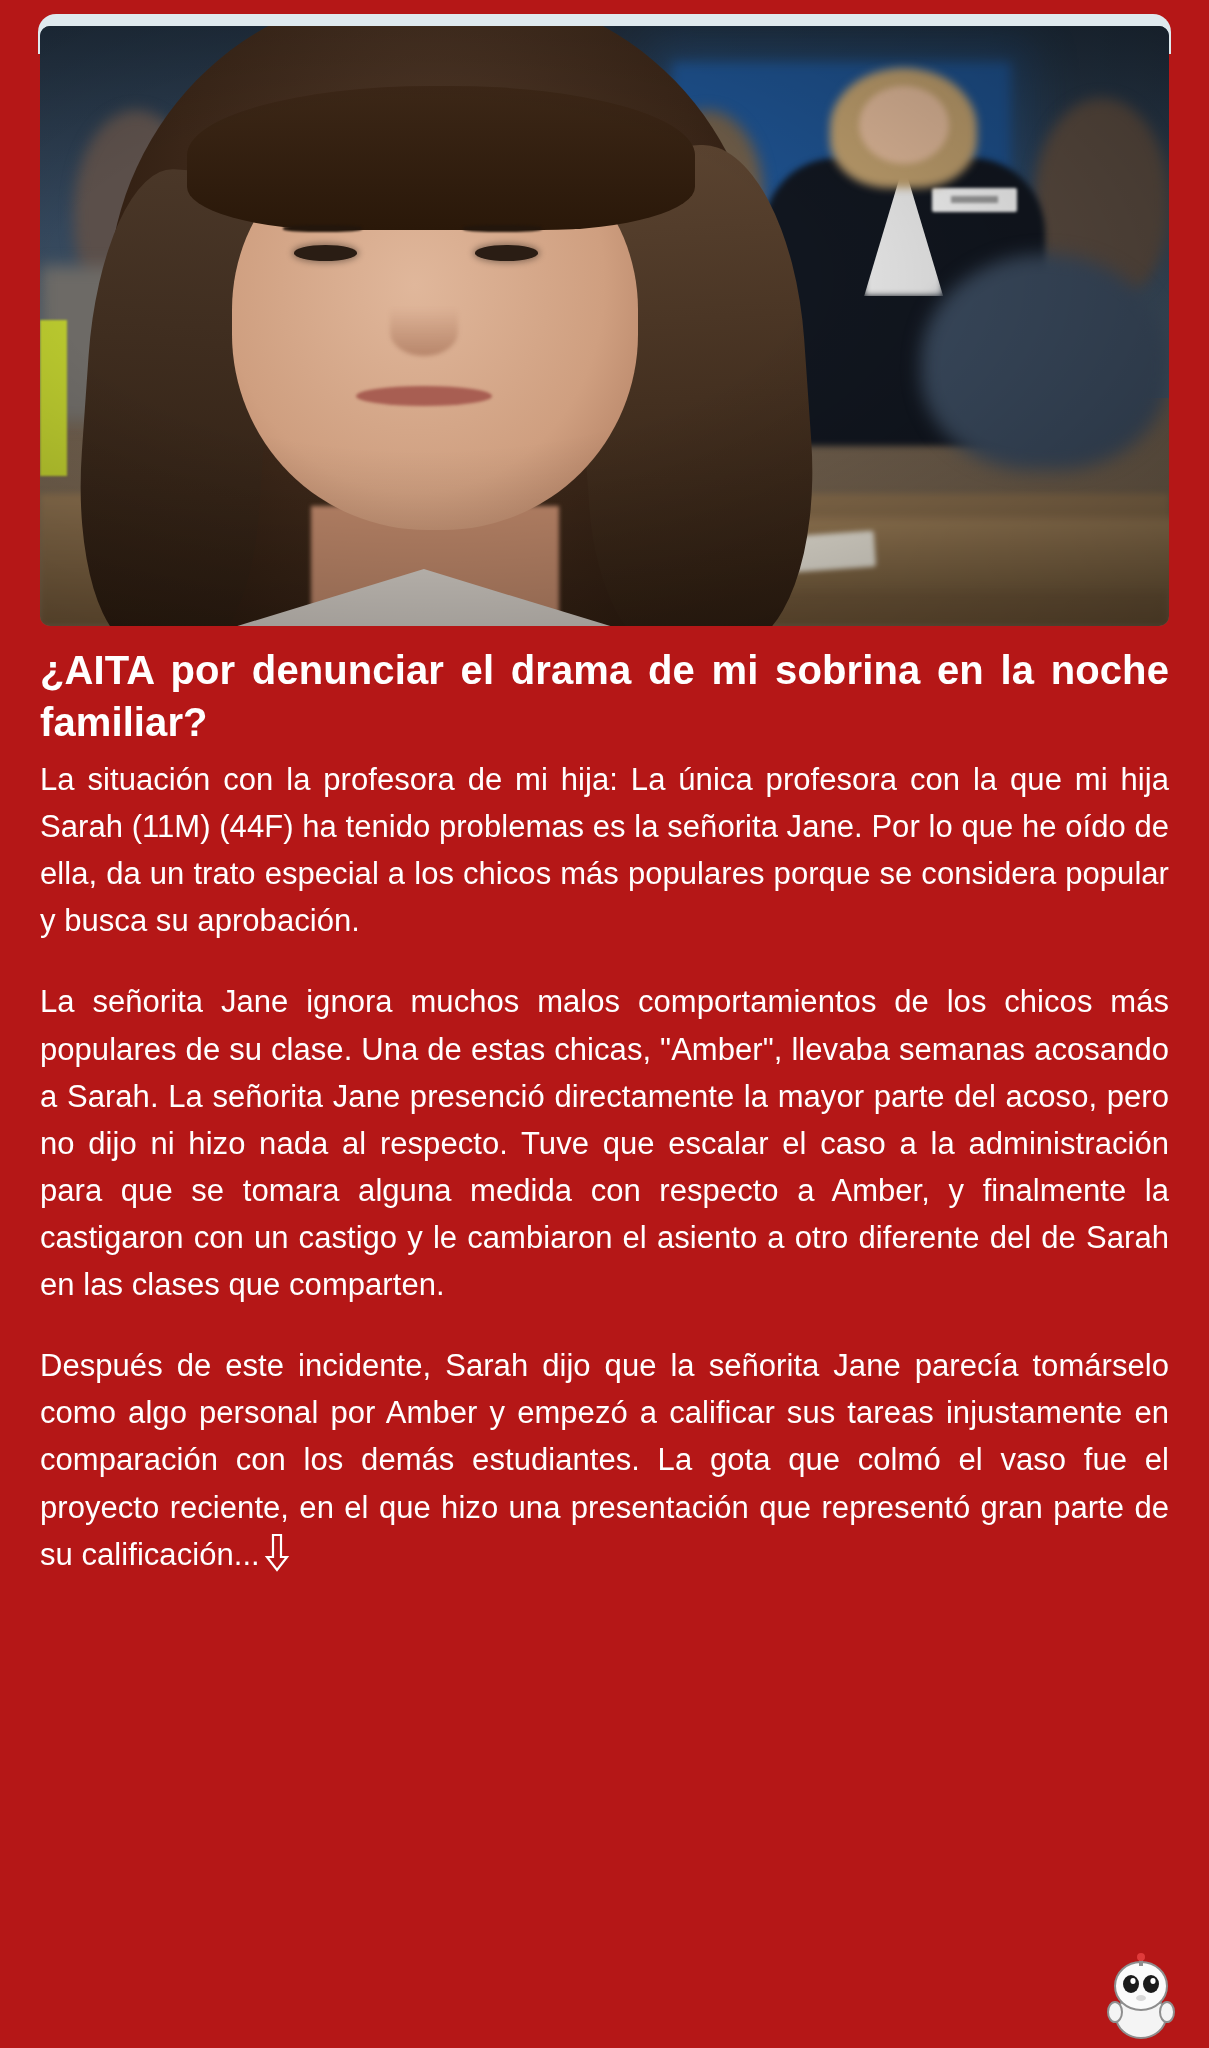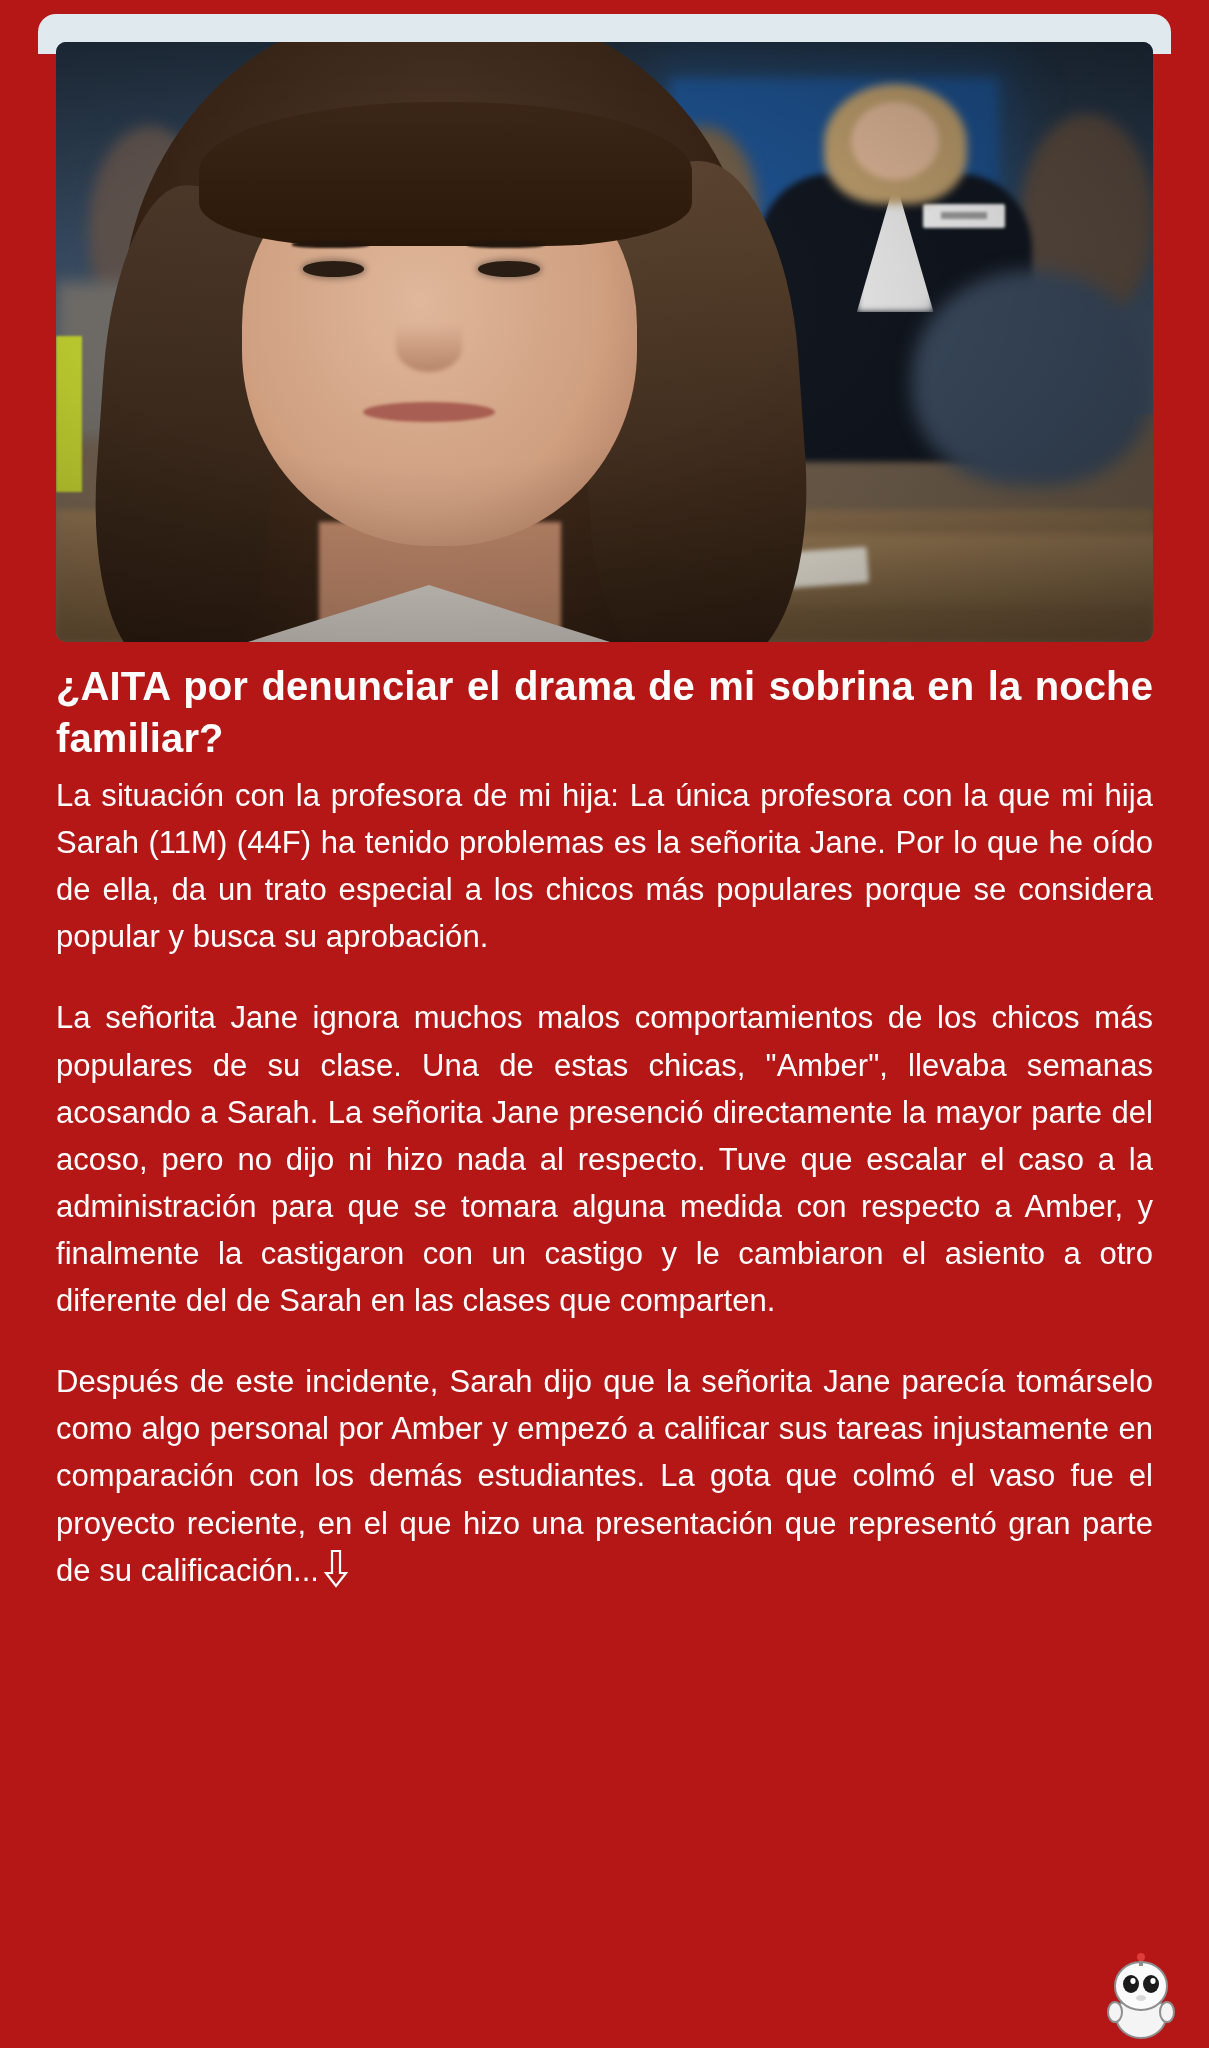--- a/index.html
+++ b/index.html
@@ -10,21 +10,21 @@
   body {
     width: 1209px;
     font-family: "Liberation Sans", sans-serif;
   }
   .page {
     position: relative;
     width: 1209px;
     min-height: 2048px;
     background: #b51717;
     box-sizing: border-box;
-    padding: 16px;
+    padding: 0;
     overflow: hidden;
   }
   
   .card-frame {
     position: absolute;
     left: 38px;
     top: 14px;
     right: 38px;
     height: 40px;
     background: #dfe9ee;

